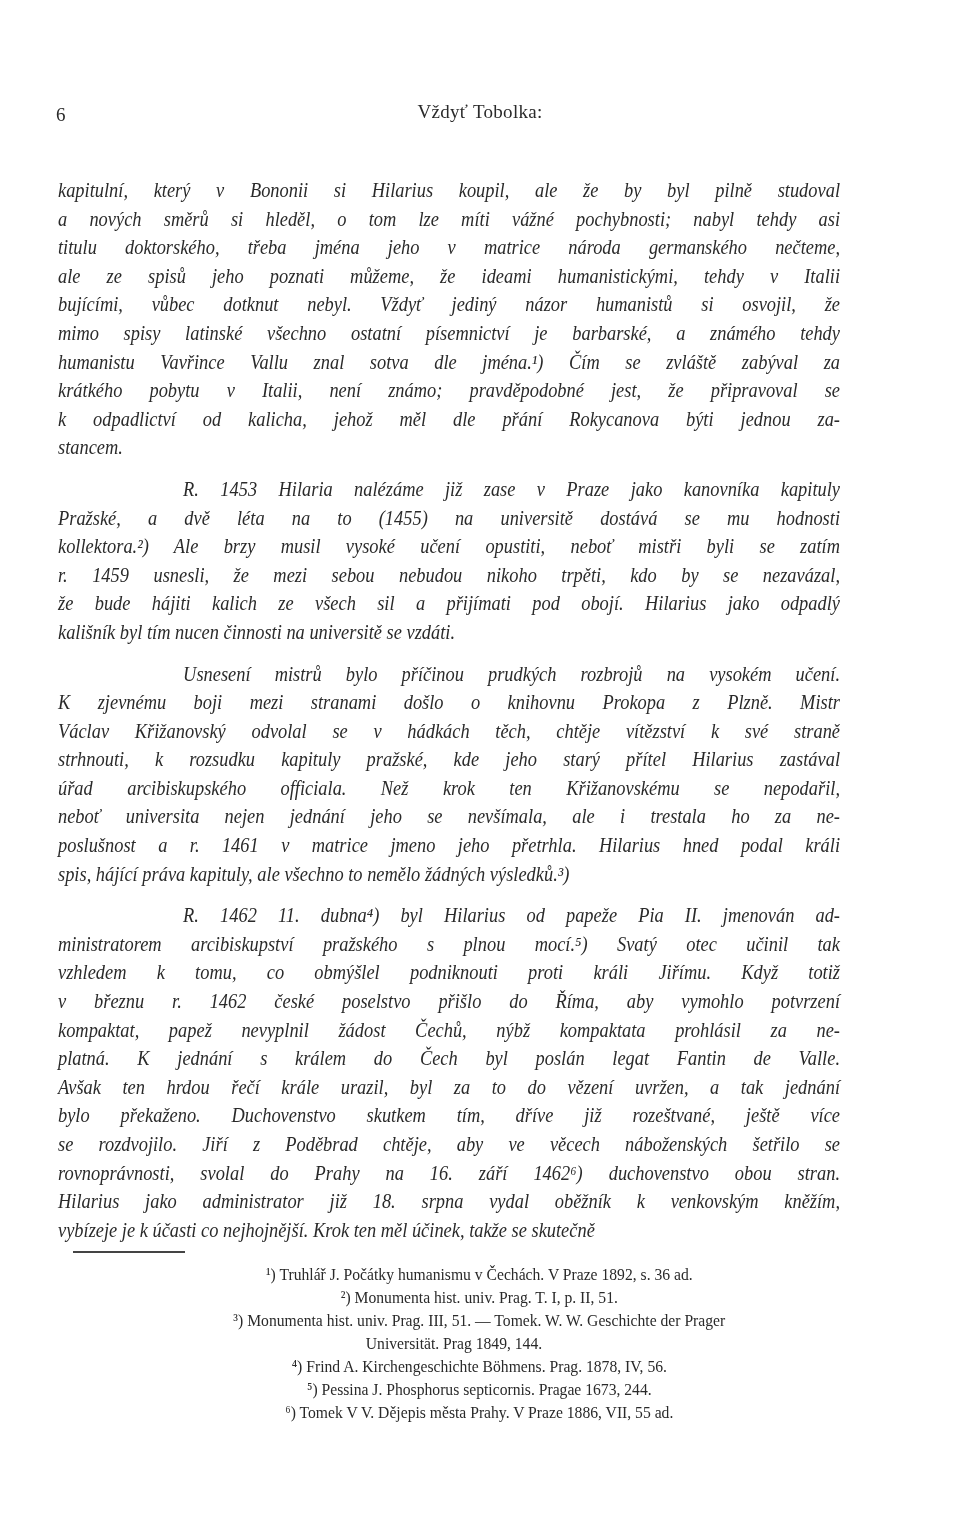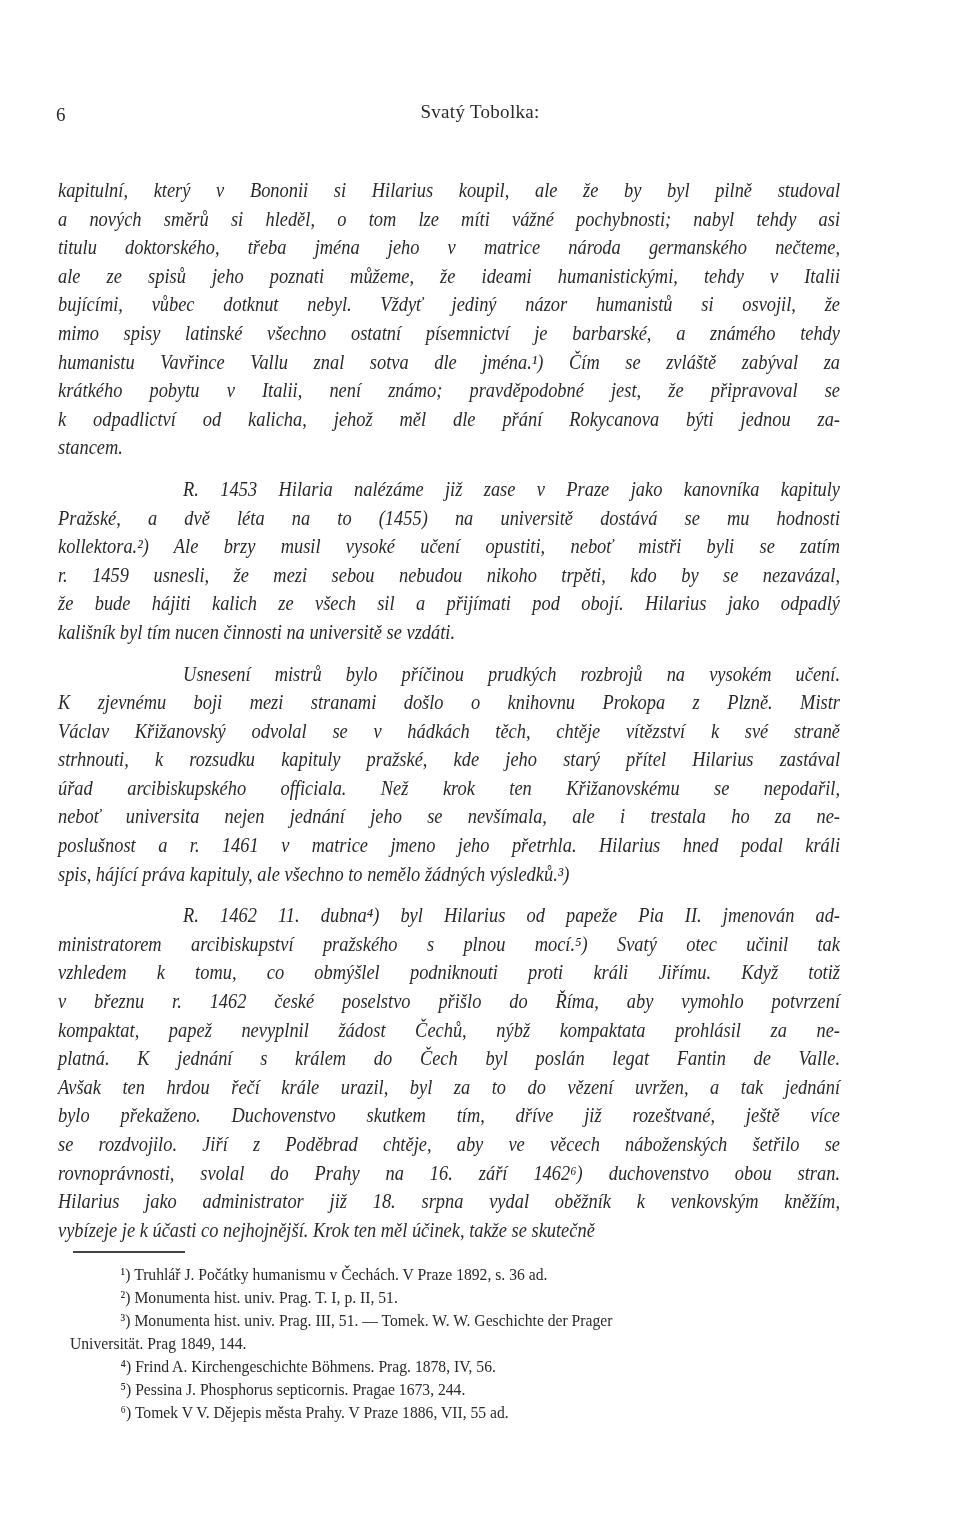--- a/index.html
+++ b/index.html
@@ -25,33 +25,33 @@
     transform: scaleX(0.92); transform-origin: left center; width: 850px;
   }
   .line.last { text-align-last: left; }
   .line.indent { padding-left: 136px; width: 714px; }
   .para-gap { height: 13px; }
   .footnote-rule {
     position: absolute; left: 73px; top: 1251px; width: 112px; height: 2px;
     background: #444;
   }
   .footnotes {
-    position: absolute; left: 70px; top: 1263px; width: 800px;
+    position: absolute; left: 86px; top: 1263px; width: 800px; text-align: center;
   }
   .fn {
     font-size: 17px; line-height: 23px; white-space: nowrap;
     transform: scaleX(0.92); transform-origin: left center;
   }
   .fn.indent { padding-left: 55px; }
 </style>
 </head>
 <body>
 
 <div class="page-number">6</div>
-<div class="running-head">Svatý Tobolka:</div>
+<div class="running-head">Vždyť Tobolka:</div>
 
 <div class="body-text" id="body">
     <div>
       <div class="line">kapitulní, který v Bononii si Hilarius koupil, ale že by byl pilně studoval</div>
       <div class="line">a nových směrů si hleděl, o tom lze míti vážné pochybnosti; nabyl tehdy asi</div>
       <div class="line">titulu doktorského, třeba jména jeho v matrice národa germanského nečteme,</div>
       <div class="line">ale ze spisů jeho poznati můžeme, že ideami humanistickými, tehdy v Italii</div>
       <div class="line">bujícími, vůbec dotknut nebyl. Vždyť jediný názor humanistů si osvojil, že</div>
       <div class="line">mimo spisy latinské všechno ostatní písemnictví je barbarské, a známého tehdy</div>
       <div class="line">humanistu Vavřince Vallu znal sotva dle jména.¹) Čím se zvláště zabýval za</div>

